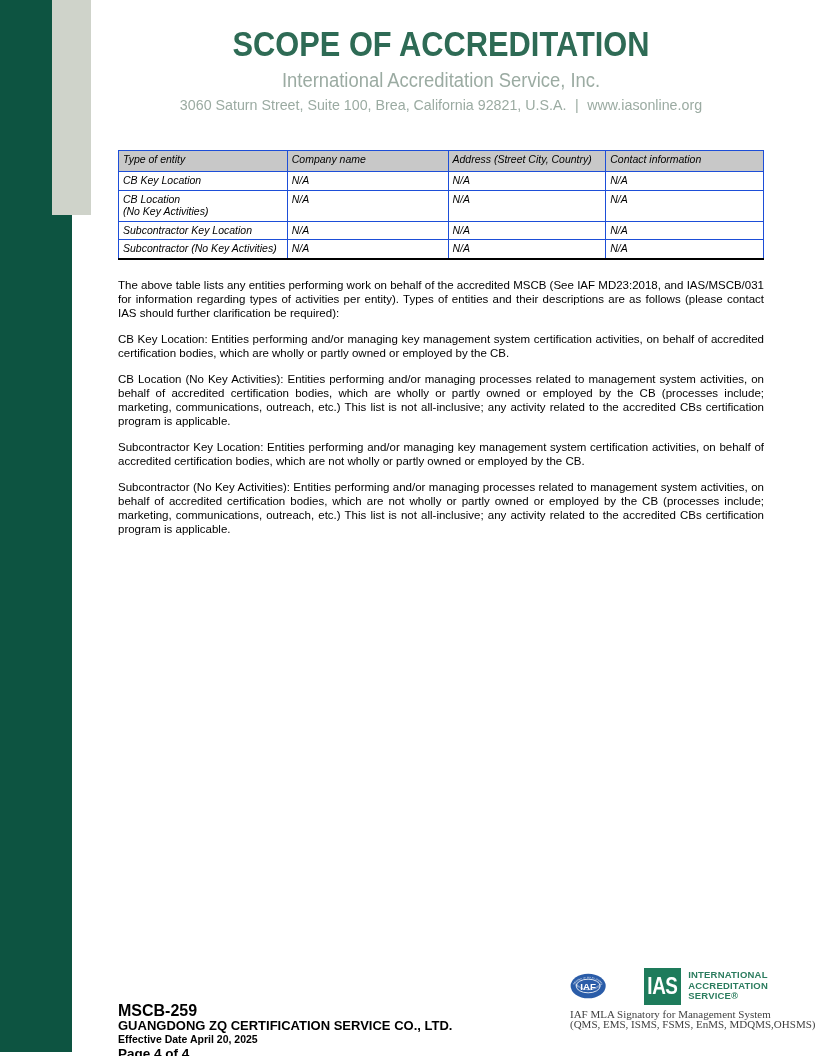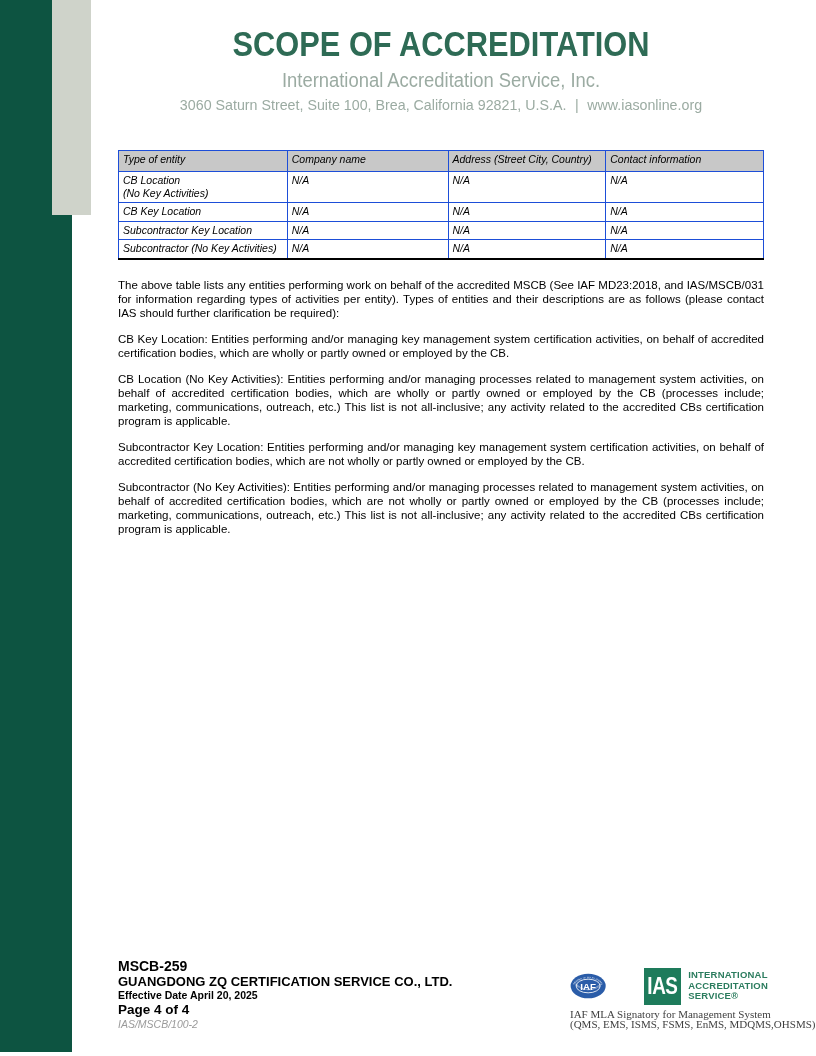--- a/index.html
+++ b/index.html
@@ -66,21 +66,21 @@
   
   .paragraphs {
     position: absolute; left: 118px; top: 266px; width: 646px;
     font-size: 11.5px; line-height: 14px; color: #000;
     text-align: justify;
   }
   .paragraphs p { margin: 12px 0 8px 0; }
 
   
   .footer-left { position: absolute; left: 118px; top: 959px; color: #000; }
-  .f-report  { font-size: 14px; font-weight: bold; line-height: 15px; }
+  .f-report  { font-size: 16px; font-weight: bold; line-height: 15px; margin-top: 44px; }
   .f-company { font-size: 13px;   font-weight: bold; line-height: 15px; }
   .f-date    { font-size: 10.5px; font-weight: bold; line-height: 13px; }
   .f-page    { font-size: 13.5px; font-weight: bold; line-height: 16px; }
   .f-ref     { font-size: 10.5px; font-style: italic; color: #9a9a9a; line-height: 13px; }
 
   
   .logos { position: absolute; left: 570px; top: 966px; width: 198px; }
   .logo-row { display: flex; align-items: center; justify-content: center; gap: 7px; }
   .iaf-svg { width: 56px; height: 40px; display: block; }
   .ias-square {
@@ -120,28 +120,28 @@
     <thead>
       <tr>
         <th>Type of entity</th>
         <th>Company name</th>
         <th>Address (Street City, Country)</th>
         <th>Contact information</th>
       </tr>
     </thead>
     <tbody>
       <tr>
+        <td class="first">CB Key Location</td>
+        <td>N/A</td>
+        <td>N/A</td>
+        <td>N/A</td>
+      </tr>
+      <tr>
         <td class="first">CB Location
 (No Key Activities)</td>
-        <td>N/A</td>
-        <td>N/A</td>
-        <td>N/A</td>
-      </tr>
-      <tr>
-        <td class="first">CB Key Location</td>
         <td>N/A</td>
         <td>N/A</td>
         <td>N/A</td>
       </tr>
       <tr>
         <td class="first">Subcontractor Key Location</td>
         <td>N/A</td>
         <td>N/A</td>
         <td>N/A</td>
       </tr>

